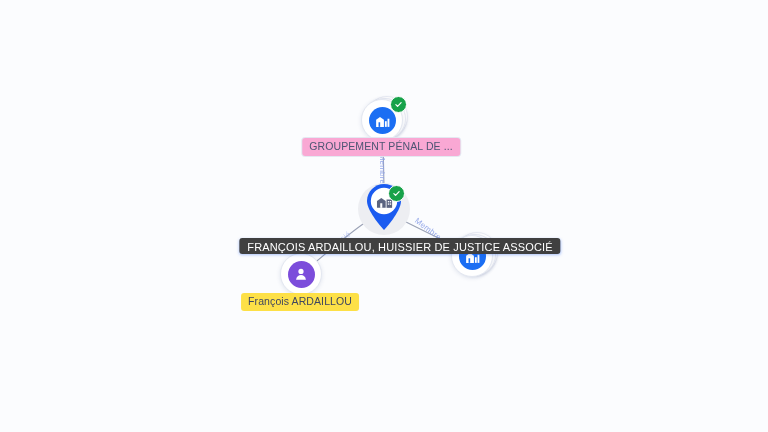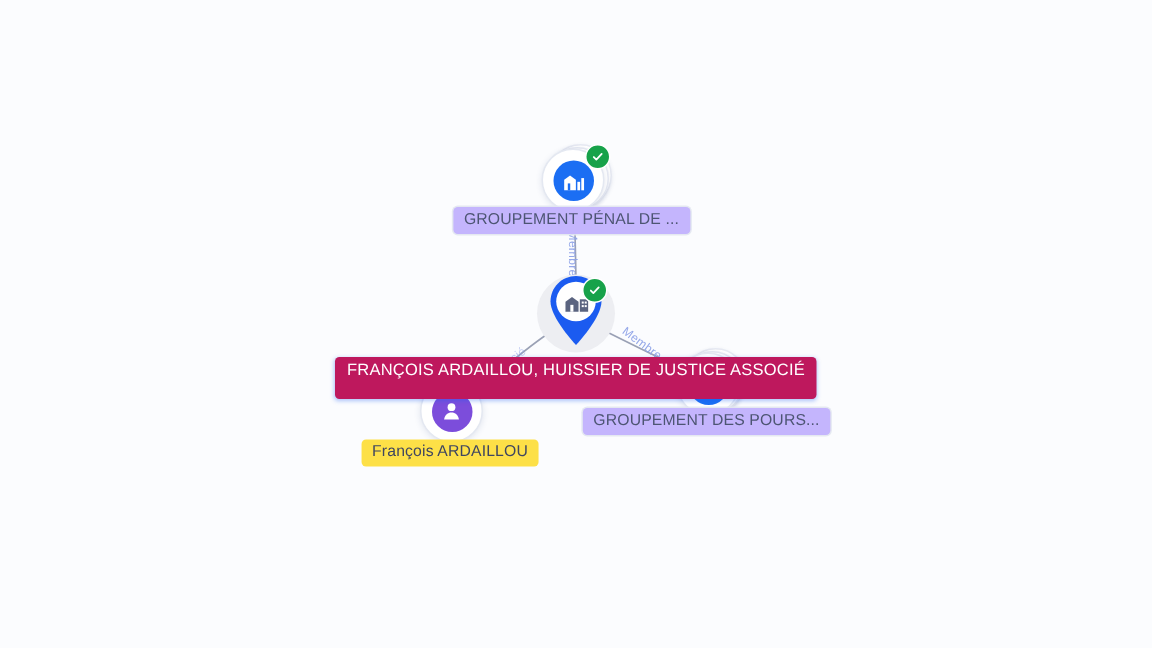--- a/index.html
+++ b/index.html
@@ -135,42 +135,43 @@
     justify-content: center;
     z-index: 5;
   }
   .badge-check.on-circle { right: -1px; top: 1px; }
   .badge-check.on-pin    { right: 7px;  top: 4px; }
 
   
   .node-label {
     margin-top: 4px;
     padding: 2px 7px 3px 7px;
-    background: #c4b5fd;
+    background: #f9a8d4;
     border-radius: 3px;
     font-size: 10.5px;
     line-height: 13px;
     color: #4d5573;
     white-space: nowrap;
     box-shadow: 0 0 0 1px rgba(225,229,240,0.9);
     letter-spacing: 0.1px;
   }
   .node-label.plain {
     background: #fde047;
     box-shadow: none;
     color: #3f4660;
   }
   .node-label.selected {
-    background: #be185d;
+    background: #404040;
     color: #ffffff;
     border-radius: 3px;
     box-shadow: 0 1px 3px rgba(27,91,240,0.35);
     font-size: 11px;
-    padding: 3px 8px 12px 8px;
+    padding: 3px 8px 0 8px;
     letter-spacing: 0.15px;
+    margin-left: 16px;
   }
 
   
   .label-abs {
     position: absolute;
     transform: translateX(-50%);
     z-index: 6;
   }
 
   
@@ -237,21 +238,20 @@
           <svg width="17" height="17" viewBox="0 0 24 24" aria-hidden="true">
             <path d="M3 21 V11 L8.5 7 L14 11 V21 Z" fill="#ffffff"></path>
             <rect x="6.4" y="14.5" width="2.3" height="6.5" fill="#1b6ef3"></rect>
             <rect x="15.4" y="13" width="2.6" height="8" fill="#ffffff"></rect>
             <rect x="19.1" y="9.5" width="2.6" height="11.5" fill="#ffffff"></rect>
           </svg>
         </div>
       </div>
     </div>
   </div>
-  <div class="node-label label-abs" style="left:471px; top:268px;">GROUPEMENT DES POURS...</div>
 
   <div class="node" style="left:300px; top:273px;">
     <div class="node-circle-wrap" style="width:40px;height:40px;">
       <div class="node-circle-front" style="left:0; top:0;">
         <div class="inner-disc purple">
           <svg width="16" height="16" viewBox="0 0 24 24" aria-hidden="true">
             <circle cx="12" cy="8.2" r="3.9" fill="#ffffff"></circle>
             <path d="M4.6 20.5 C5.3 15.9 8.3 13.6 12 13.6 C15.7 13.6 18.7 15.9 19.4 20.5 Z" fill="#ffffff"></path>
           </svg>
         </div>

